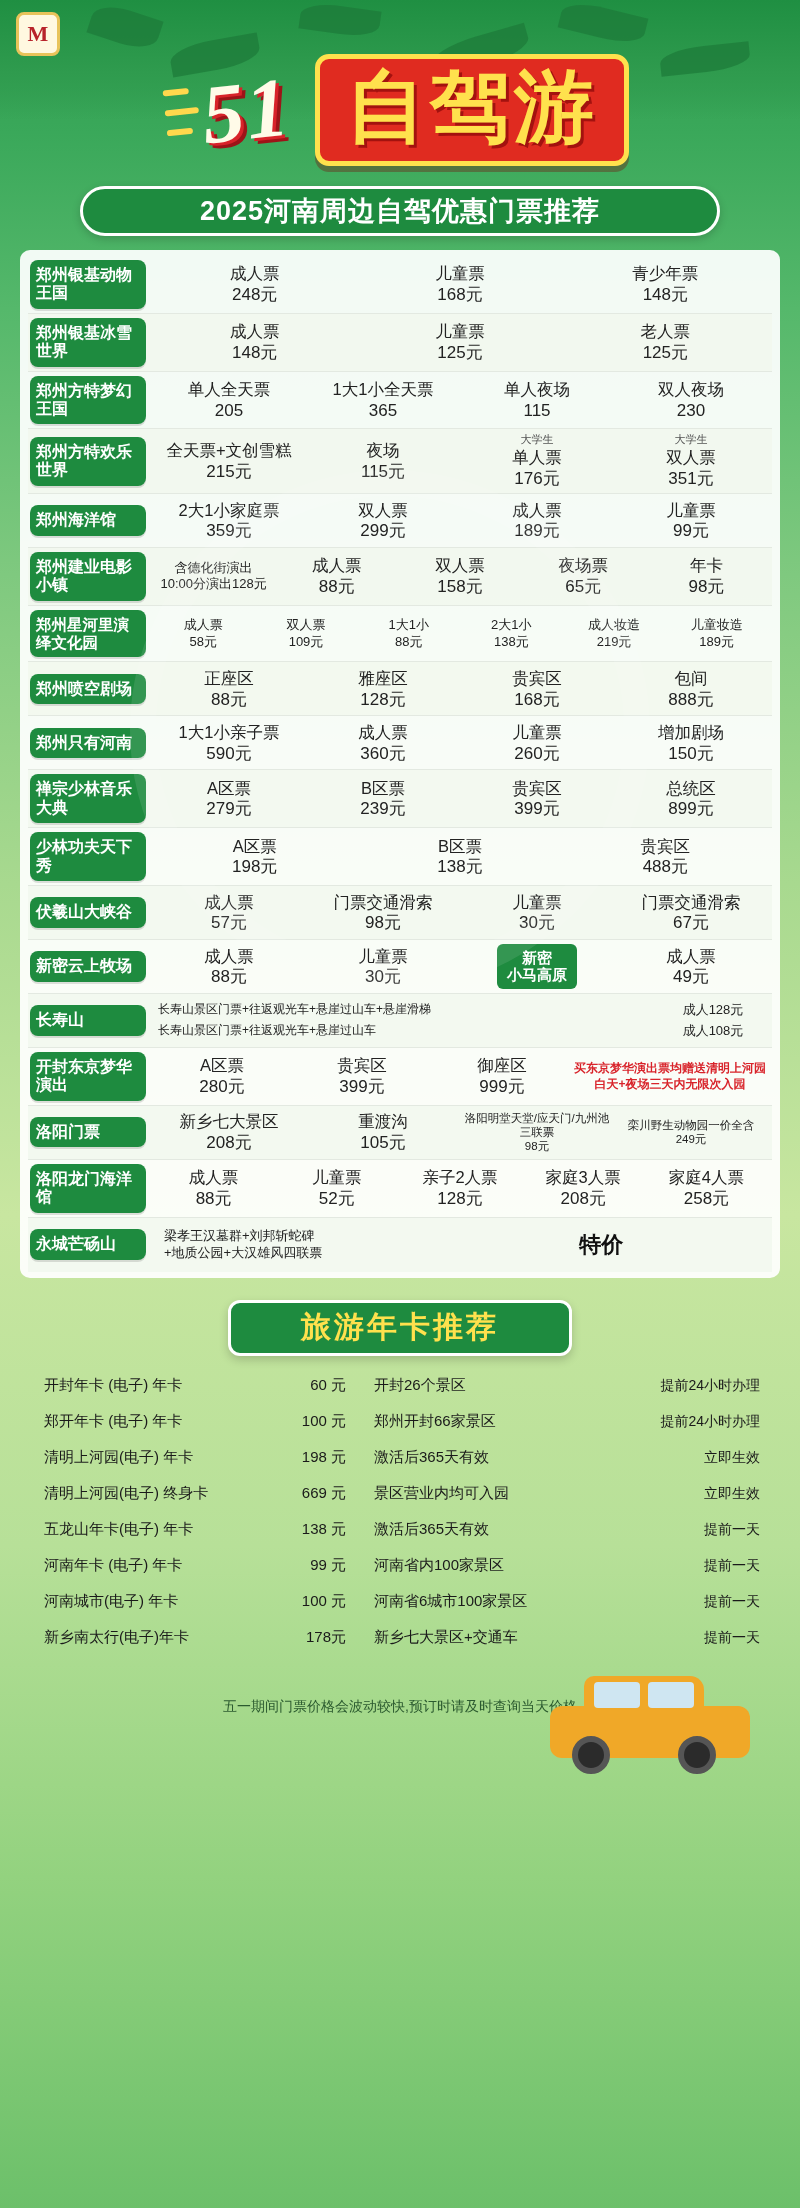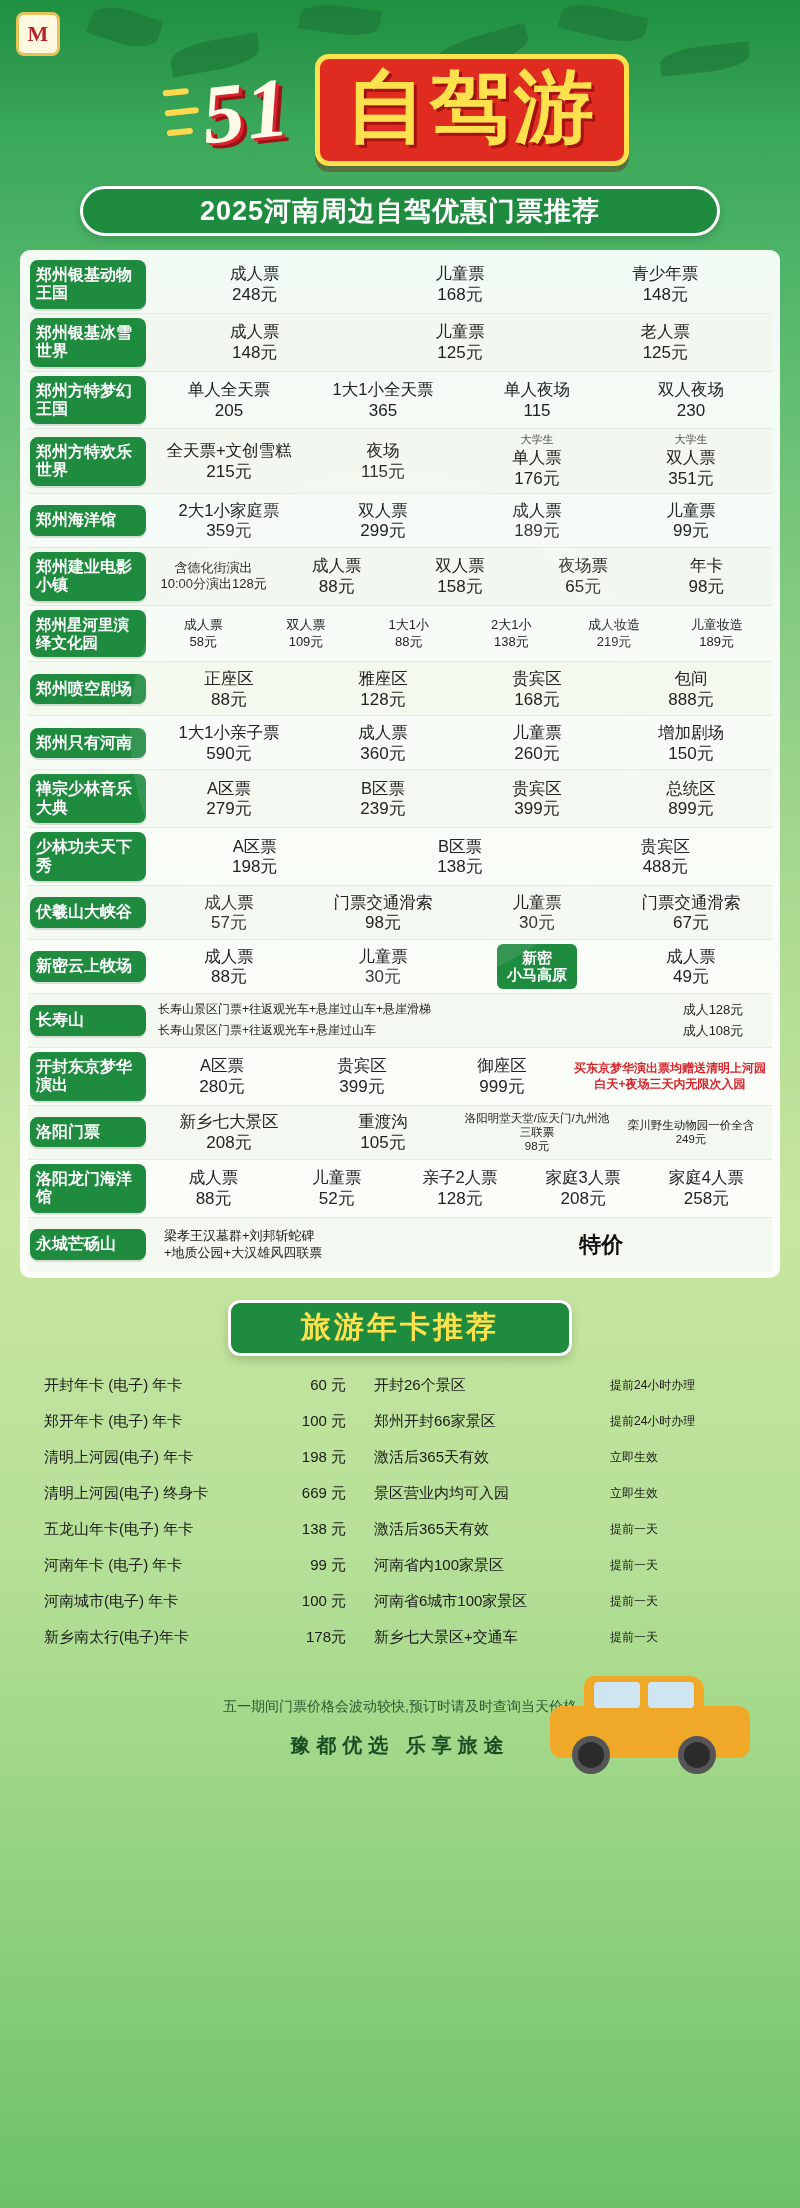--- a/index.html
+++ b/index.html
@@ -130,21 +130,21 @@
   }
   .cardtitle span { color: #ffe14d; font-size: 30px; font-weight: bold; letter-spacing: 3px; }
   .cards { width: 760px; margin: 0 auto; }
   .crow {
     display: flex; align-items: center; min-height: 36px;
     font-size: 15px; color: #1a1a1a;
   }
   .c1 { width: 245px; padding-left: 24px; }
   .c2 { width: 95px; text-align: right; padding-right: 14px;}
   .c3 { width: 250px; padding-left: 14px; }
-  .c4 { width: 150px; text-align: left; font-size: 12px; }
+  .c4 { width: 150px; text-align: right; font-size: 14px; }
   
   .footer {
     position: relative; margin-top: 16px; height: 120px;
   }
   .disclaimer {
     position: absolute; left: 0; right: 0; top: 26px;
     text-align: center; font-size: 14px; color: #2b5a2f;
   }
   .brand {
     position: absolute; left: 0; right: 0; top: 60px;
@@ -675,21 +675,20 @@
     <div class="crow">
       <div class="c1">新乡南太行(电子)年卡</div>
       <div class="c2">178元</div>
       <div class="c3">新乡七大景区+交通车</div>
       <div class="c4">提前一天</div>
     </div>
   </div>
 
   <div class="footer">
     <div class="disclaimer">五一期间门票价格会波动较快,预订时请及时查询当天价格</div>
-    <div class="brand">豫都优选 乐享旅途</div>
     <div class="car">
       <div class="body"></div>
       <div class="cab"></div>
       <div class="win"></div>
       <div class="win2"></div>
       <div class="wheel w1"></div>
       <div class="wheel w2"></div>
     </div>
   </div>
 

